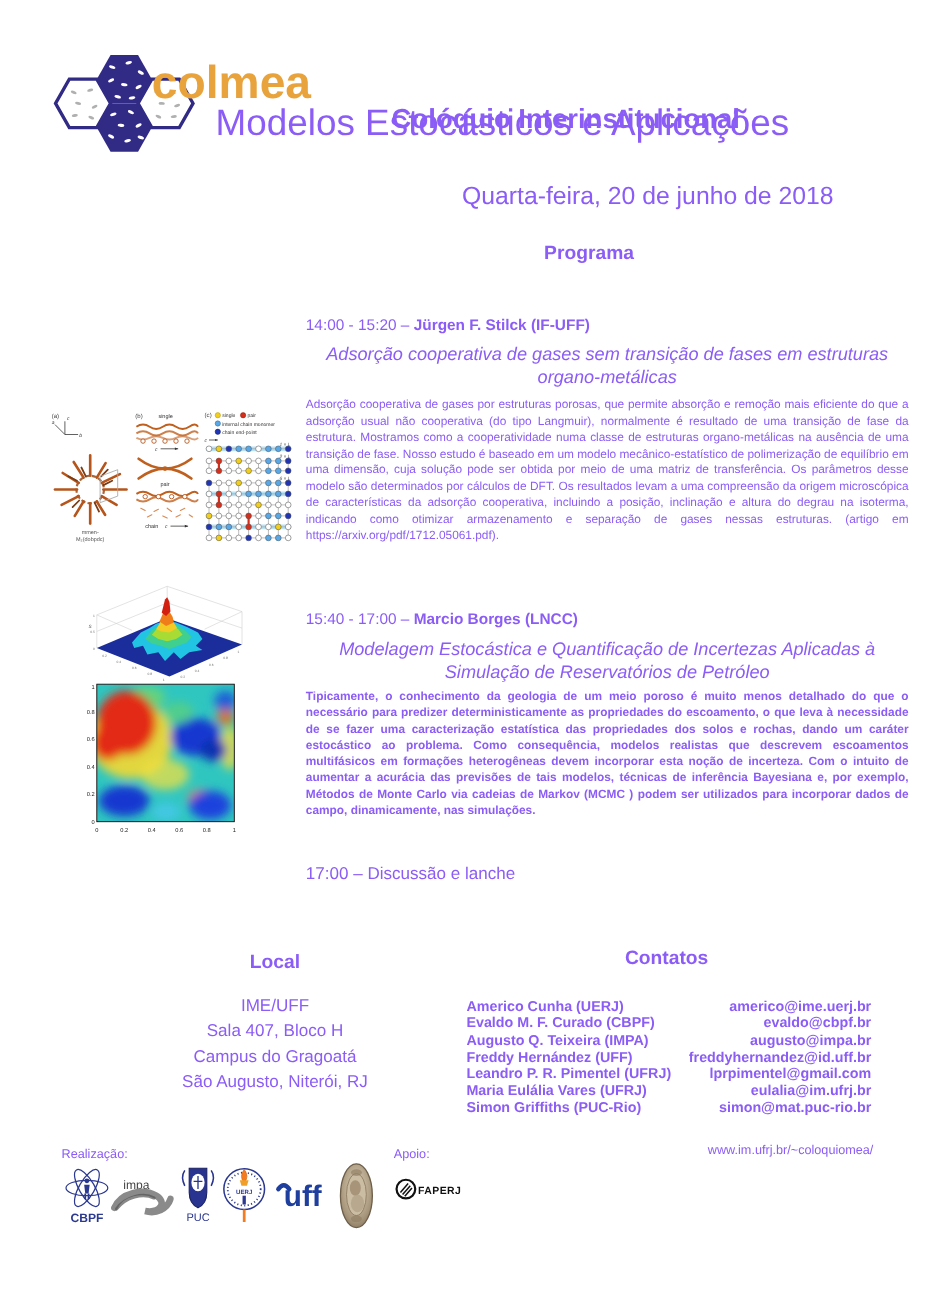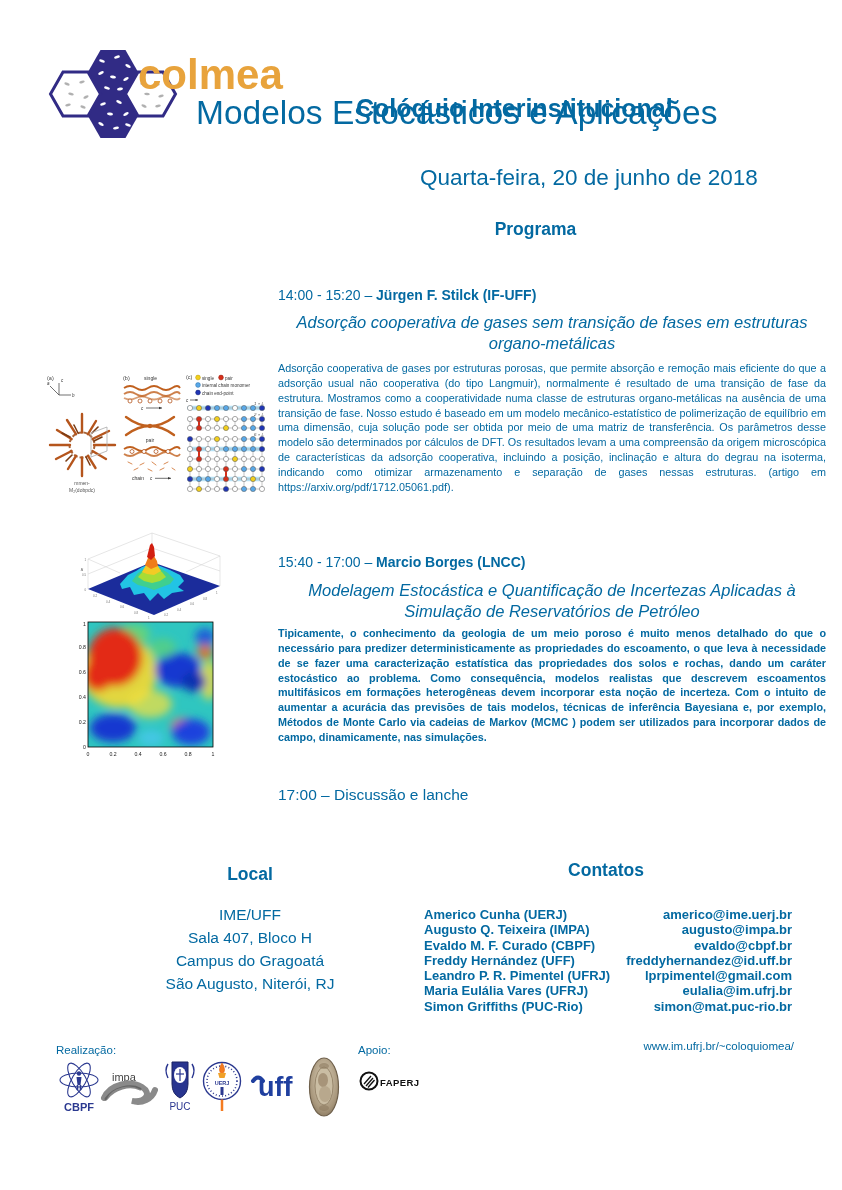--- a/index.html
+++ b/index.html
@@ -1,17 +1,17 @@
 <!DOCTYPE html>
 <html><head>
 <meta charset="utf-8">
 <style>
   html,body{margin:0;padding:0;background:#fff;}
   #page{position:relative;width:842px;height:1190px;background:#fff;overflow:hidden;
-        font-family:"Liberation Sans",sans-serif;color:#0369a1;}
+        font-family:"Liberation Sans",sans-serif;color:#8b5cf6;}
   .abs{position:absolute;}
   .nowrap{white-space:nowrap;}
   .title1{left:356px;top:50px;font-size:25px;font-weight:bold;margin-top:44px;}
   .title2{left:196px;top:94px;font-size:33.5px;}
   .date{left:420px;top:165px;font-size:22.5px;text-align:right;}
   .programa{left:278px;top:219px;width:515px;text-align:center;font-size:17.5px;font-weight:bold;}
   .logo-svg{left:40px;top:46px;}
   .talk-head{font-size:14px;text-align:center;}
   .t1head{left:278px;top:287px;}
   .t2head{left:278px;top:554px;}
@@ -433,26 +433,26 @@
     <div>São Augusto, Niterói, RJ</div>
   </div>
 
   <div class="abs contatos-h sec-h">Contatos</div>
   <div class="abs contacts">
     <div class="contact-row">
       <span>Americo Cunha (UERJ)</span>
       <span>americo@ime.uerj.br</span>
     </div>
     <div class="contact-row">
+      <span>Evaldo M. F. Curado (CBPF)</span>
+      <span>evaldo@cbpf.br</span>
+    </div>
+    <div class="contact-row">
       <span>Augusto Q. Teixeira (IMPA)</span>
       <span>augusto@impa.br</span>
-    </div>
-    <div class="contact-row">
-      <span>Evaldo M. F. Curado (CBPF)</span>
-      <span>evaldo@cbpf.br</span>
     </div>
     <div class="contact-row">
       <span>Freddy Hernández (UFF)</span>
       <span>freddyhernandez@id.uff.br</span>
     </div>
     <div class="contact-row">
       <span>Leandro P. R. Pimentel (UFRJ)</span>
       <span>lprpimentel@gmail.com</span>
     </div>
     <div class="contact-row">

